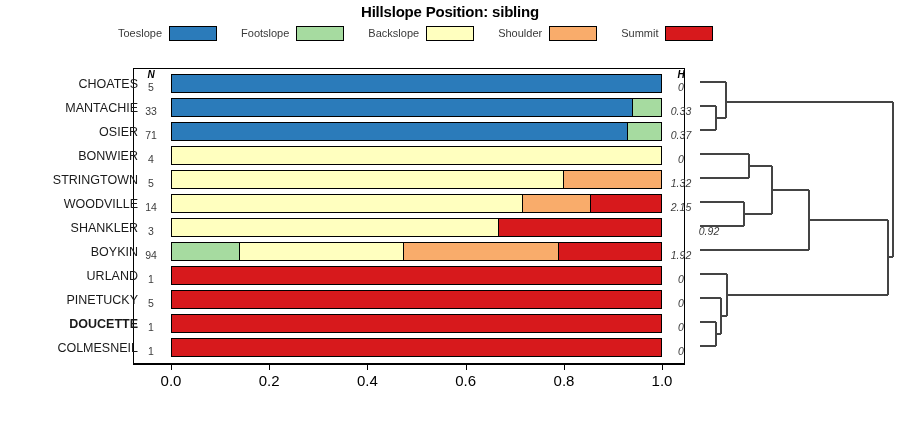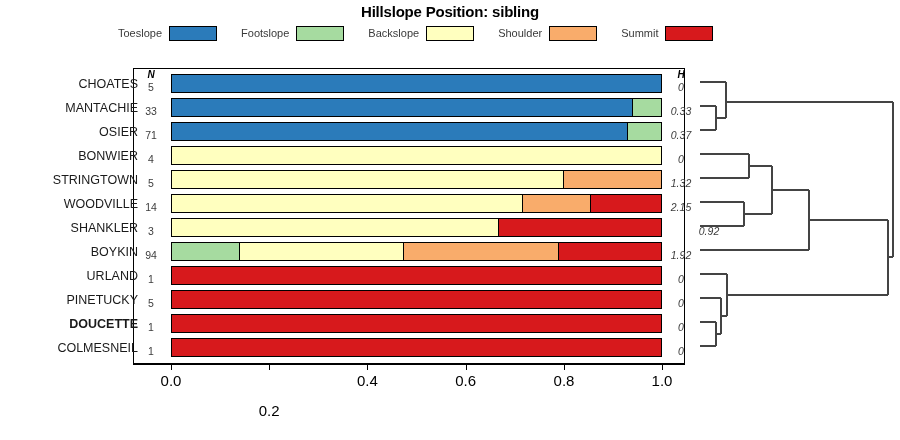--- a/index.html
+++ b/index.html
@@ -220,21 +220,21 @@
       <div class="bar-row" style="top: 270px;">
         <div class="seg" style="background: rgb(215, 25, 28); width: 100%;"></div>
       </div>
     </div>
 
   <div class="xaxis">
     <div class="axis-line"></div>
   <div class="tick" style="left: 38px;"></div>
       <div class="tick-lbl" style="left: 38px;">0.0</div>
       <div class="tick" style="left: 136.2px;"></div>
-      <div class="tick-lbl" style="left: 136.2px; margin-top: 30px;">0.2</div>
+      <div class="tick-lbl" style="left: 136.2px;">0.2</div>
       <div class="tick" style="left: 234.4px;"></div>
       <div class="tick-lbl" style="left: 234.4px;">0.4</div>
       <div class="tick" style="left: 332.6px;"></div>
       <div class="tick-lbl" style="left: 332.6px;">0.6</div>
       <div class="tick" style="left: 430.8px;"></div>
       <div class="tick-lbl" style="left: 431px;">0.8</div>
       <div class="tick" style="left: 529px;"></div>
       <div class="tick-lbl" style="left: 529px;">1.0</div>
     </div>
 

